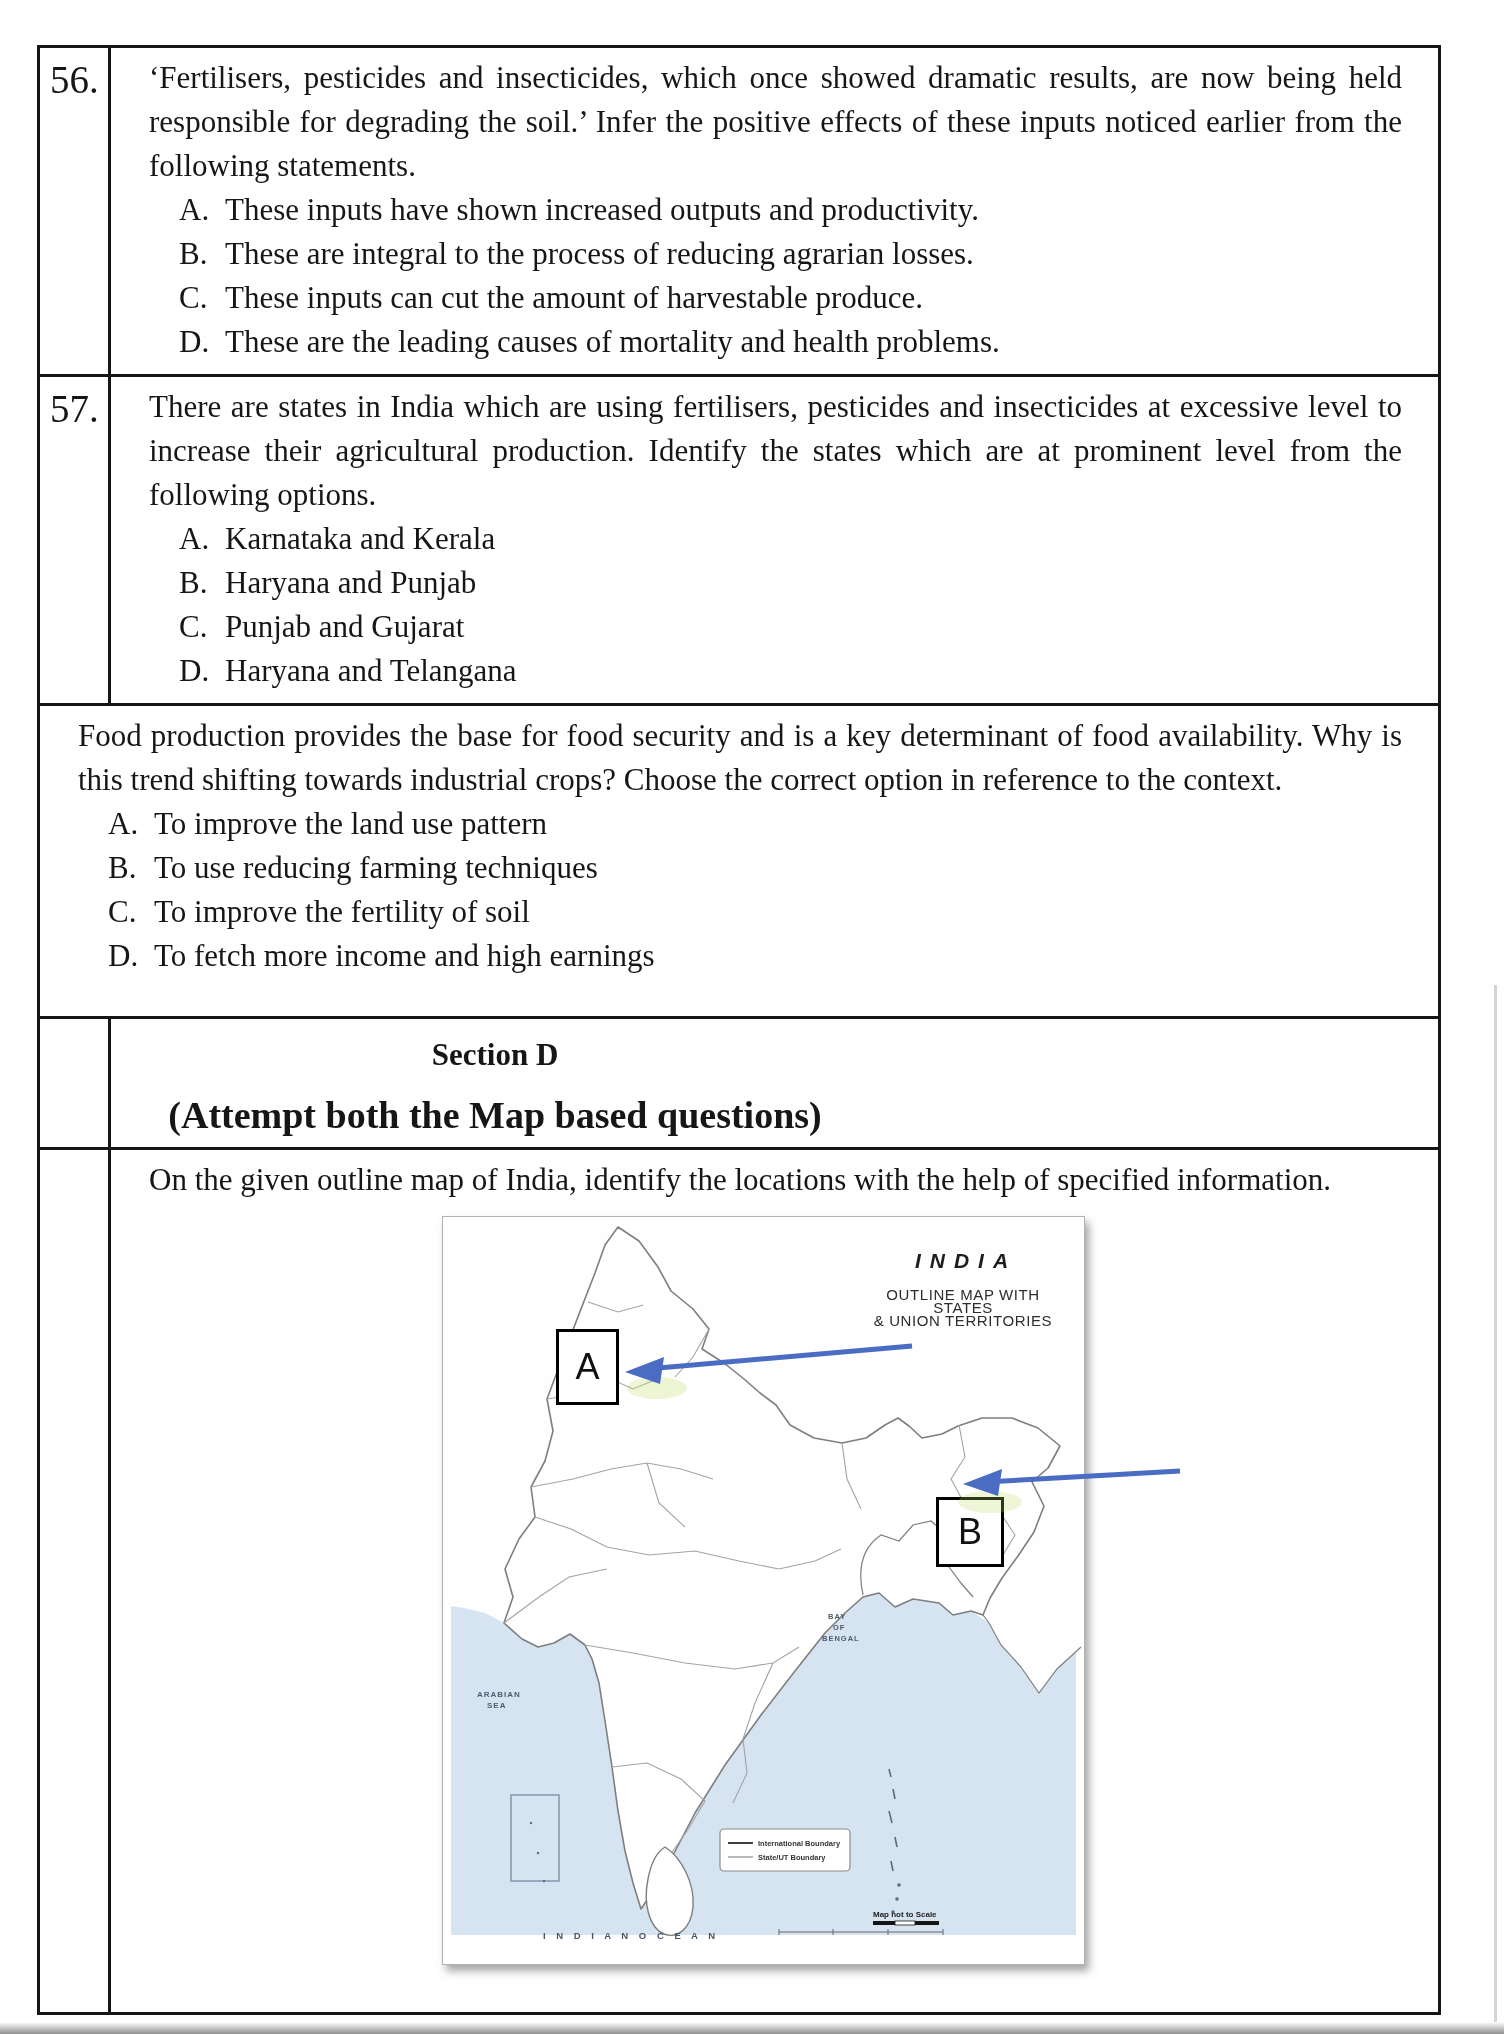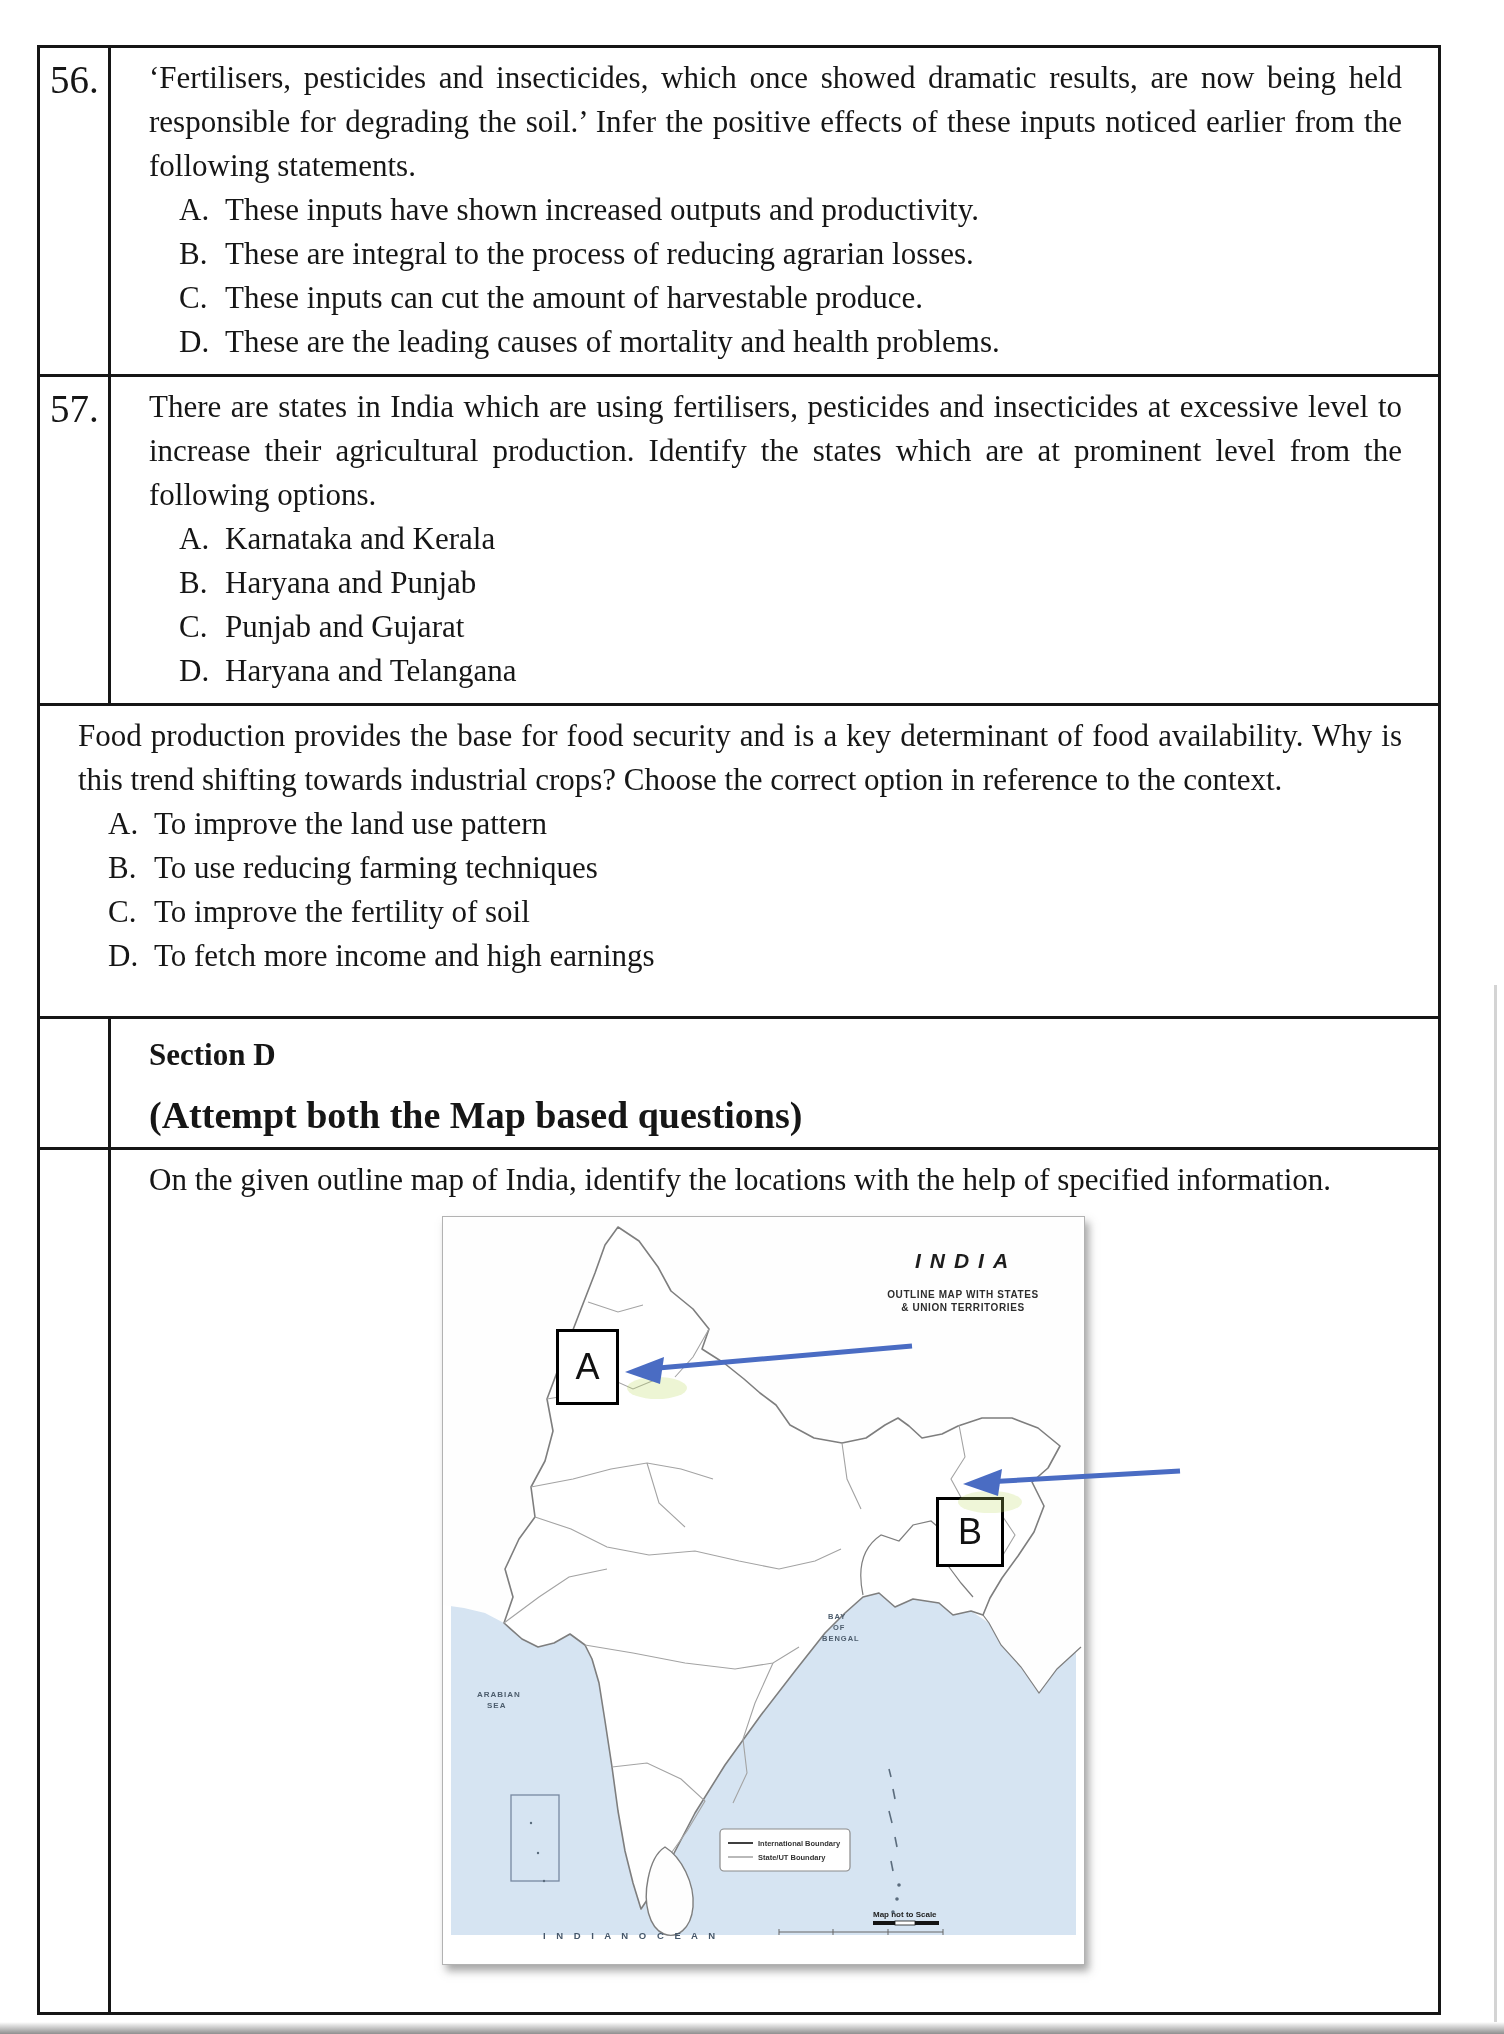--- a/index.html
+++ b/index.html
@@ -14,32 +14,32 @@
   .q-text{margin:0;text-align:justify;}
   .opts{margin-left:30px;margin-top:0;}
   .opt{display:flex;line-height:44px;}
   .opt-letter{width:46px;flex:0 0 46px;}
   .opt-text{flex:1;}
   .row-56{min-height:312px;}
   .row-57{min-height:308px;}
   .row-58{min-height:310px;}
   .row-section{min-height:120px;}
   .row-map{min-height:862px;justify-content:space-between;}
-  .sec-block{width:692px;text-align:left;font-weight:bold;}
+  .sec-block{width:692px;text-align:center;font-weight:bold;}
   .sec-title{margin-top:6px;font-size:31px;line-height:44px;}
   .sec-sub{margin-top:16px;font-size:38px;line-height:44px;}
   
   .map-wrap{position:relative;margin-left:293px;margin-top:14px;width:645px;height:752px;}
   .map-frame{position:absolute;left:0;top:0;width:641px;height:747px;background:#fff;
              border:1px solid #b2b2b2;box-shadow:4px 6px 8px rgba(80,80,80,.5);}
   .map-svg{position:absolute;left:0;top:0;}
   .map-title-block{position:absolute;left:412px;top:22px;width:216px;text-align:center;
                    font-family:"Liberation Sans", sans-serif;}
   .map-title{font-size:21px;font-weight:bold;letter-spacing:9px;color:#1d1d1d;margin-left:6px;font-style:italic;}
-  .map-sub{font-size:10px;font-weight:bold;letter-spacing:.6px;color:#2d2d2d;line-height:13px;margin-top:5px;}
+  .map-sub{font-size:15px;font-weight:normal;letter-spacing:.6px;color:#2d2d2d;line-height:13px;margin-top:5px;}
   .loc-box{position:absolute;background:#fff;border:3px solid #000;display:flex;align-items:center;
            justify-content:center;font-family:"Liberation Sans", sans-serif;font-size:36px;color:#111;z-index:4;}
   .loc-a{left:113px;top:112px;width:57px;height:70px;}
   .loc-b{left:493px;top:280px;width:62px;height:64px;}
   .arrows-svg{position:absolute;left:0;top:0;width:1140px;height:747px;overflow:visible;z-index:6;pointer-events:none;}
   .scan-right{position:absolute;top:985px;right:7px;width:3px;height:1049px;background:#d4d4d4;}
   .scan-bottom{position:absolute;left:0;bottom:0;width:100%;height:12px;
                background:linear-gradient(to bottom,#ffffff,#8f8f8f);}
   svg text{font-family:"Liberation Sans", sans-serif;}
 </style>

